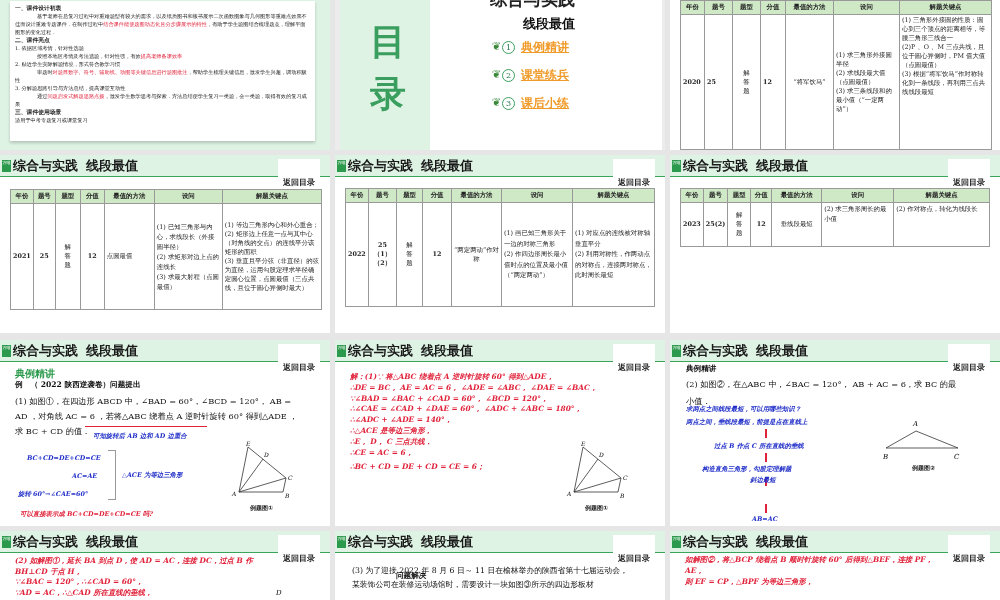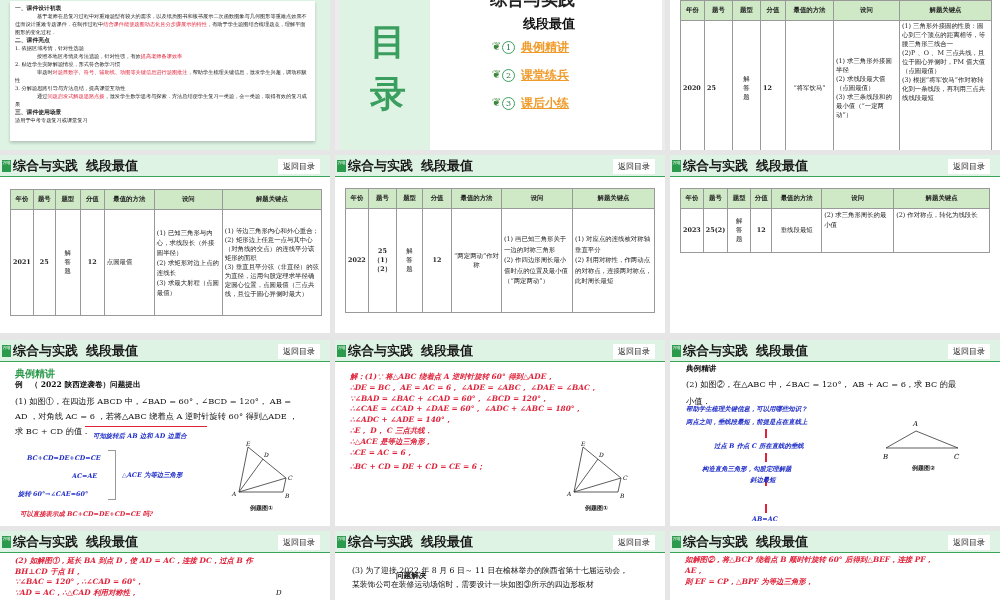--- a/index.html
+++ b/index.html
@@ -14,42 +14,42 @@
   .r4 { top: 531px; height: 75px; }
   .c1 { left: 0; width: 330px; }
   .c2 { left: 335px; width: 330px; }
   .c3 { left: 670px; width: 330px; }
 
   
   .hdr { position: absolute; left: 0; top: 0; width: 100%; height: 22px; background: #def3e4; border-bottom: 1.5px solid #3aa55a; }
   .hdr-icon { position: absolute; left: 2px; top: 5px; width: 9px; height: 12px; background: #2c9a4c; color: #fff; font-size: 4px; line-height: 6px; text-align: center; }
   .hdr-title { position: absolute; left: 13px; top: 2px; font-size: 13px; font-weight: bold; color: #1a1a1a; white-space: nowrap; font-family: "DejaVu Sans", sans-serif; }
   .hdr-title .gap { display: inline-block; width: 8px; }
-  .hdr-back { position: absolute; right: 10px; top: 4px; height: 15px; padding: 0 5px; background: #fff; font-size: 8px; line-height: 15px; color: #222; font-weight: normal; text-align: right; }
+  .hdr-back { position: absolute; right: 10px; top: 4px; height: 15px; padding: 16px 5px; background: #fff; font-size: 8px; line-height: 15px; color: #222; font-weight: bold; text-align: right; }
 
   
   .doc { position: absolute; left: 10px; top: 3px; width: 305px; height: 140px; background: #fff; box-shadow: 0 2px 3px rgba(0,0,0,0.2); padding: 3px 5px; font-size: 5.2px; line-height: 8px; font-family: "DejaVu Serif", serif; color: #222; }
   .doc .h { font-weight: bold; font-family: "DejaVu Sans", sans-serif; font-size: 5.8px; }
   .doc .red { color: #e0223a; }
   .doc .ind { padding-left: 22px; }
 
   
   .toc-side { position: absolute; left: 5px; top: 0; width: 90px; height: 100%; background: #def3e4; }
   .toc-main { position: absolute; left: 95px; top: 0; width: 232px; height: 100%; background: #fff; }
   .toc-big { position: absolute; left: 30px; font-size: 36px; font-weight: bold; color: #3a9e5e; }
   .toc-top { position: absolute; left: 60px; top: -10px; font-size: 17px; font-weight: bold; color: #222; }
   .toc-sub { position: absolute; left: 93px; top: 17px; font-size: 13px; font-weight: bold; color: #111; }
   .toc-item { position: absolute; left: 62px; height: 18px; display: flex; align-items: center; }
   .toc-leaf { width: 10px; height: 14px; color: #3a8a3a; font-size: 11px; line-height: 14px; }
   .toc-num { width: 13px; height: 13px; border: 1px solid #3a9e5e; border-radius: 50%; font-size: 8px; color: #2a7a4a; text-align: center; line-height: 11px; font-family: "DejaVu Serif", serif; margin-right: 6px; }
   .toc-label { font-size: 12px; font-weight: bold; color: #f09a28; text-decoration: underline; }
 
   
   table.t { position: absolute; border-collapse: collapse; font-size: 6.4px; font-family: "DejaVu Serif", serif; color: #222; }
-  table.t th { background: #cfe9c6; font-weight: bold; font-family: "DejaVu Sans", sans-serif; border: 0.8px solid #999; padding: 1px 2px; height: 20px; text-align: center; }
+  table.t th { background: #cfe9c6; font-weight: bold; font-family: "DejaVu Sans", sans-serif; border: 0.8px solid #999; padding: 1px 2px; height: 14px; text-align: center; }
   table.t td { border: 0.8px solid #999; padding: 1px 2px; line-height: 9px; vertical-align: middle; }
   td.ctr { text-align: center; }
   td.yr { font-weight: bold; }
 
   
   .green-h { position: absolute; font-size: 10px; font-weight: bold; color: #2c9a4c; }
   .body-txt { position: absolute; font-size: 8.2px; line-height: 15px; color: #111; font-family: "DejaVu Serif", serif; }
   .note-blue { position: absolute; color: #2230c8; font-style: italic; font-size: 6.4px; font-family: "DejaVu Serif", serif; font-weight: bold; }
   .note-red { position: absolute; color: #e0223a; font-style: italic; font-size: 6.4px; font-family: "DejaVu Serif", serif; font-weight: bold; }
   .sol { position: absolute; color: #e0223a; font-size: 7.4px; font-weight: bold; font-style: italic; font-family: "DejaVu Serif", serif; line-height: 10.8px; white-space: nowrap; }
@@ -277,22 +277,22 @@
     <div class="hdr-icon">万唯</div>
     <div class="hdr-title"><span>综合与实践</span><span class="gap"></span><span>线段最值</span></div>
     <div class="hdr-back">返回目录</div>
   </div>
   <div class="sol" style="left:15px; top:32px;">
     <div>解：(1)∵ 将△ABC 绕着点 A 逆时针旋转 60° 得到△ADE，</div>
     <div>∴DE = BC， AE = AC = 6， ∠ADE = ∠ABC， ∠DAE = ∠BAC，</div>
     <div>∵∠BAD = ∠BAC + ∠CAD = 60°， ∠BCD = 120°，</div>
     <div>∴∠CAE = ∠CAD + ∠DAE = 60°， ∠ADC + ∠ABC = 180°，</div>
     <div>∴∠ADC + ∠ADE = 140°，</div>
+    <div>∴△ACE 是等边三角形，</div>
     <div>∴E， D， C 三点共线．</div>
-    <div>∴△ACE 是等边三角形，</div>
     <div>∴CE = AC = 6，</div>
     <div style="margin-top:4px;">∴BC + CD = DE + CD = CE = 6；</div>
   </div>
   <svg style="position:absolute; left:230px; top:100px;" width="70" height="62" viewBox="0 0 70 62">
     <polyline points="9,52 18,7 56,38 53,52 9,52" fill="none" stroke="#333" stroke-width="0.8"></polyline>
     <line x1="9" y1="52" x2="33" y2="19" stroke="#333" stroke-width="0.8"></line>
     <line x1="9" y1="52" x2="56" y2="38" stroke="#333" stroke-width="0.8"></line>
     <text x="16" y="6" font-size="6" font-style="italic" font-family="DejaVu Serif, serif">E</text>
     <text x="34" y="17" font-size="6" font-style="italic" font-family="DejaVu Serif, serif">D</text>
     <text x="58" y="40" font-size="6" font-style="italic" font-family="DejaVu Serif, serif">C</text>
@@ -306,21 +306,21 @@
   <div class="hdr">
     <div class="hdr-icon">万唯</div>
     <div class="hdr-title"><span>综合与实践</span><span class="gap"></span><span>线段最值</span></div>
     <div class="hdr-back">返回目录</div>
   </div>
   <div class="body-txt" style="left:16px; top:21px; font-weight:bold; font-size:7.6px;">典例精讲</div>
   <div class="body-txt" style="left:16px; top:36px; width:305px; line-height:17px;">
     <div>(2) 如图②，在△ABC 中，∠BAC = 120°， AB + AC = 6，求 BC 的最</div>
     <div>小值．</div>
   </div>
-  <div class="note-blue" style="left:16px; top:65px;">帮助学生梳理关键信息，可以用哪些知识？</div>
+  <div class="note-blue" style="left:16px; top:65px;">求两点之间线段最短，可以用哪些知识？</div>
   <div class="note-blue" style="left:16px; top:78px;">两点之间，垂线段最短，前提是点在直线上</div>
   <div class="vline" style="left:95px; top:89px; height:9px;"></div>
   <div class="note-blue" style="left:44px; top:102px; width:100px;">过点 B 作点 C 所在直线的垂线</div>
   <div class="vline" style="left:95px; top:113px; height:9px;"></div>
   <div class="note-blue" style="left:32px; top:125px;">构造直角三角形，勾股定理解题</div>
   <div class="vline" style="left:95px; top:137px; height:9px;"></div>
   <div class="note-blue" style="left:80px; top:136px;">斜边最短</div>
   <div class="vline" style="left:95px; top:164px; height:9px;"></div>
   <div class="note-blue" style="left:82px; top:175px;">AB=AC</div>
   <svg style="position:absolute; left:210px; top:75px;" width="84" height="48" viewBox="0 0 84 48">
@@ -335,21 +335,21 @@
 <div class="slide r4 c1">
   <div class="hdr">
     <div class="hdr-icon">万唯</div>
     <div class="hdr-title"><span>综合与实践</span><span class="gap"></span><span>线段最值</span></div>
     <div class="hdr-back">返回目录</div>
   </div>
   <div class="sol" style="left:15px; top:25px; line-height:10.5px;">
     <div>(2) 如解图①，延长 BA 到点 D，使 AD = AC，连接 DC，过点 B 作</div>
     <div>BH⊥CD 于点 H，</div>
     <div>∵∠BAC = 120°，∴∠CAD = 60°，</div>
-    <div>∵AD = AC，∴△CAD 利用对称性，</div>
+    <div>∵AD = AC，∴△CAD 所在直线的垂线，</div>
   </div>
   <div style="position:absolute; left:276px; top:58px; font-size:7px; font-style:italic; font-family:'DejaVu Serif', serif;">D</div>
 </div>
 
 <div class="slide r4 c2">
   <div class="hdr">
     <div class="hdr-icon">万唯</div>
     <div class="hdr-title"><span>综合与实践</span><span class="gap"></span><span>线段最值</span></div>
     <div class="hdr-back">返回目录</div>
   </div>

